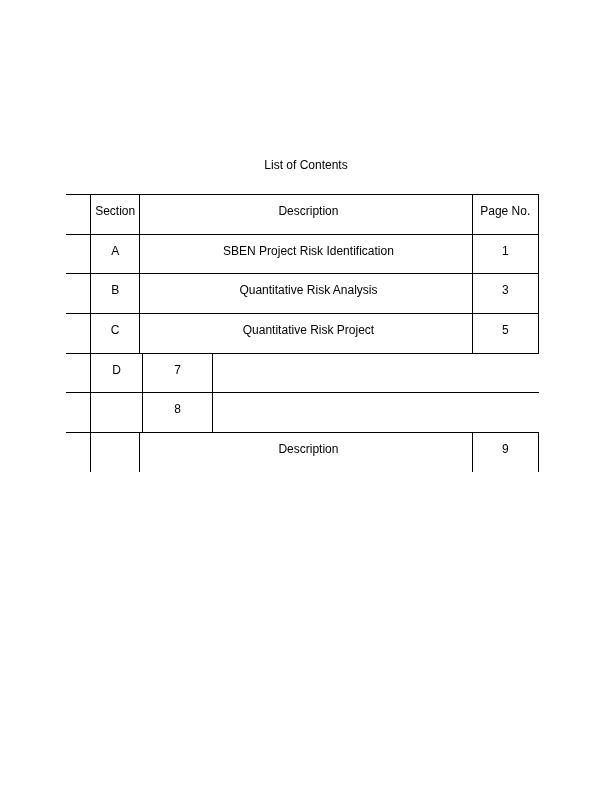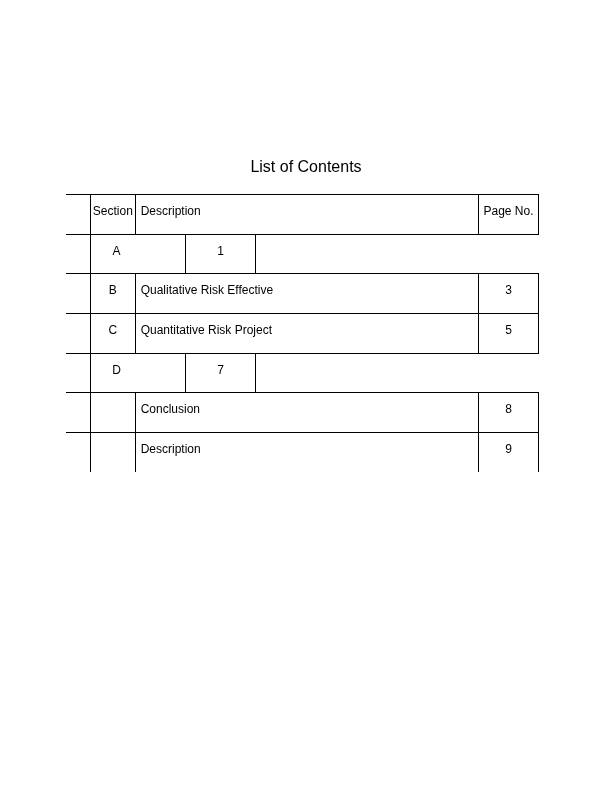--- a/index.html
+++ b/index.html
@@ -1,58 +1,58 @@
 <!DOCTYPE html>
 <html><head>
   <meta charset="utf-8">
   <style>
     html, body { margin: 0; padding: 0; background: #ffffff; }
     body { width: 612px; height: 792px; position: relative; overflow: hidden;
            font-family: "Liberation Sans", sans-serif; color: #000; }
-    .title { position: absolute; top: 158px; left: 0; width: 612px; text-align: center; font-size: 16px; }
+    .title { position: absolute; top: 158px; left: 0; width: 612px; text-align: center; font-size: 12px; }
     .toc { position: absolute; left: 66px; top: 194px; width: 473px; }
     .row { display: flex; border-top: 1px solid #000; height: 38.7px; padding-left: 24px; }
-    .cell { border-left: 1px solid #000; box-sizing: border-box; font-size: 12px; padding-top: 9px; }
-    .cell.last { border-right: 1px solid #000; margin-left: 43px; }
+    .cell { border-left: 1px solid #000; box-sizing: border-box; font-size: 12px; padding-top: 9px; text-align: center; }
+    .cell.last { border-right: 1px solid #000; }
     .c1 { width: 52px; text-align: center; }
     .c2 { width: 350px; padding-left: 5px; }
     .c3 { width: 71px; text-align: center; }
   </style>
 </head>
 <body>
 
 <div class="title">List of Contents</div>
 
 <div class="toc">
   <div class="row">
     <div class="cell c1">Section</div>
     <div class="cell c2">Description</div>
     <div class="cell c3 last">Page No.</div>
   </div>
   <div class="row">
     <div class="cell c1">A</div>
+    <div class="cell c2">SBEN Project Risk Identification</div>
     <div class="cell c3 last">1</div>
   </div>
   <div class="row">
     <div class="cell c1">B</div>
-    <div class="cell c2">Qualitative Risk Effective</div>
+    <div class="cell c2">Quantitative Risk Analysis</div>
     <div class="cell c3 last">3</div>
   </div>
   <div class="row">
     <div class="cell c1">C</div>
     <div class="cell c2">Quantitative Risk Project</div>
     <div class="cell c3 last">5</div>
   </div>
   <div class="row">
     <div class="cell c1">D</div>
     <div class="cell c3 last">7</div>
   </div>
   <div class="row">
     <div class="cell c1"></div>
-    <div class="cell c2">Conclusion</div>
     <div class="cell c3 last">8</div>
   </div>
   <div class="row">
     <div class="cell c1"></div>
     <div class="cell c2">Description</div>
     <div class="cell c3 last">9</div>
   </div>
 </div>
 
 </body></html>

